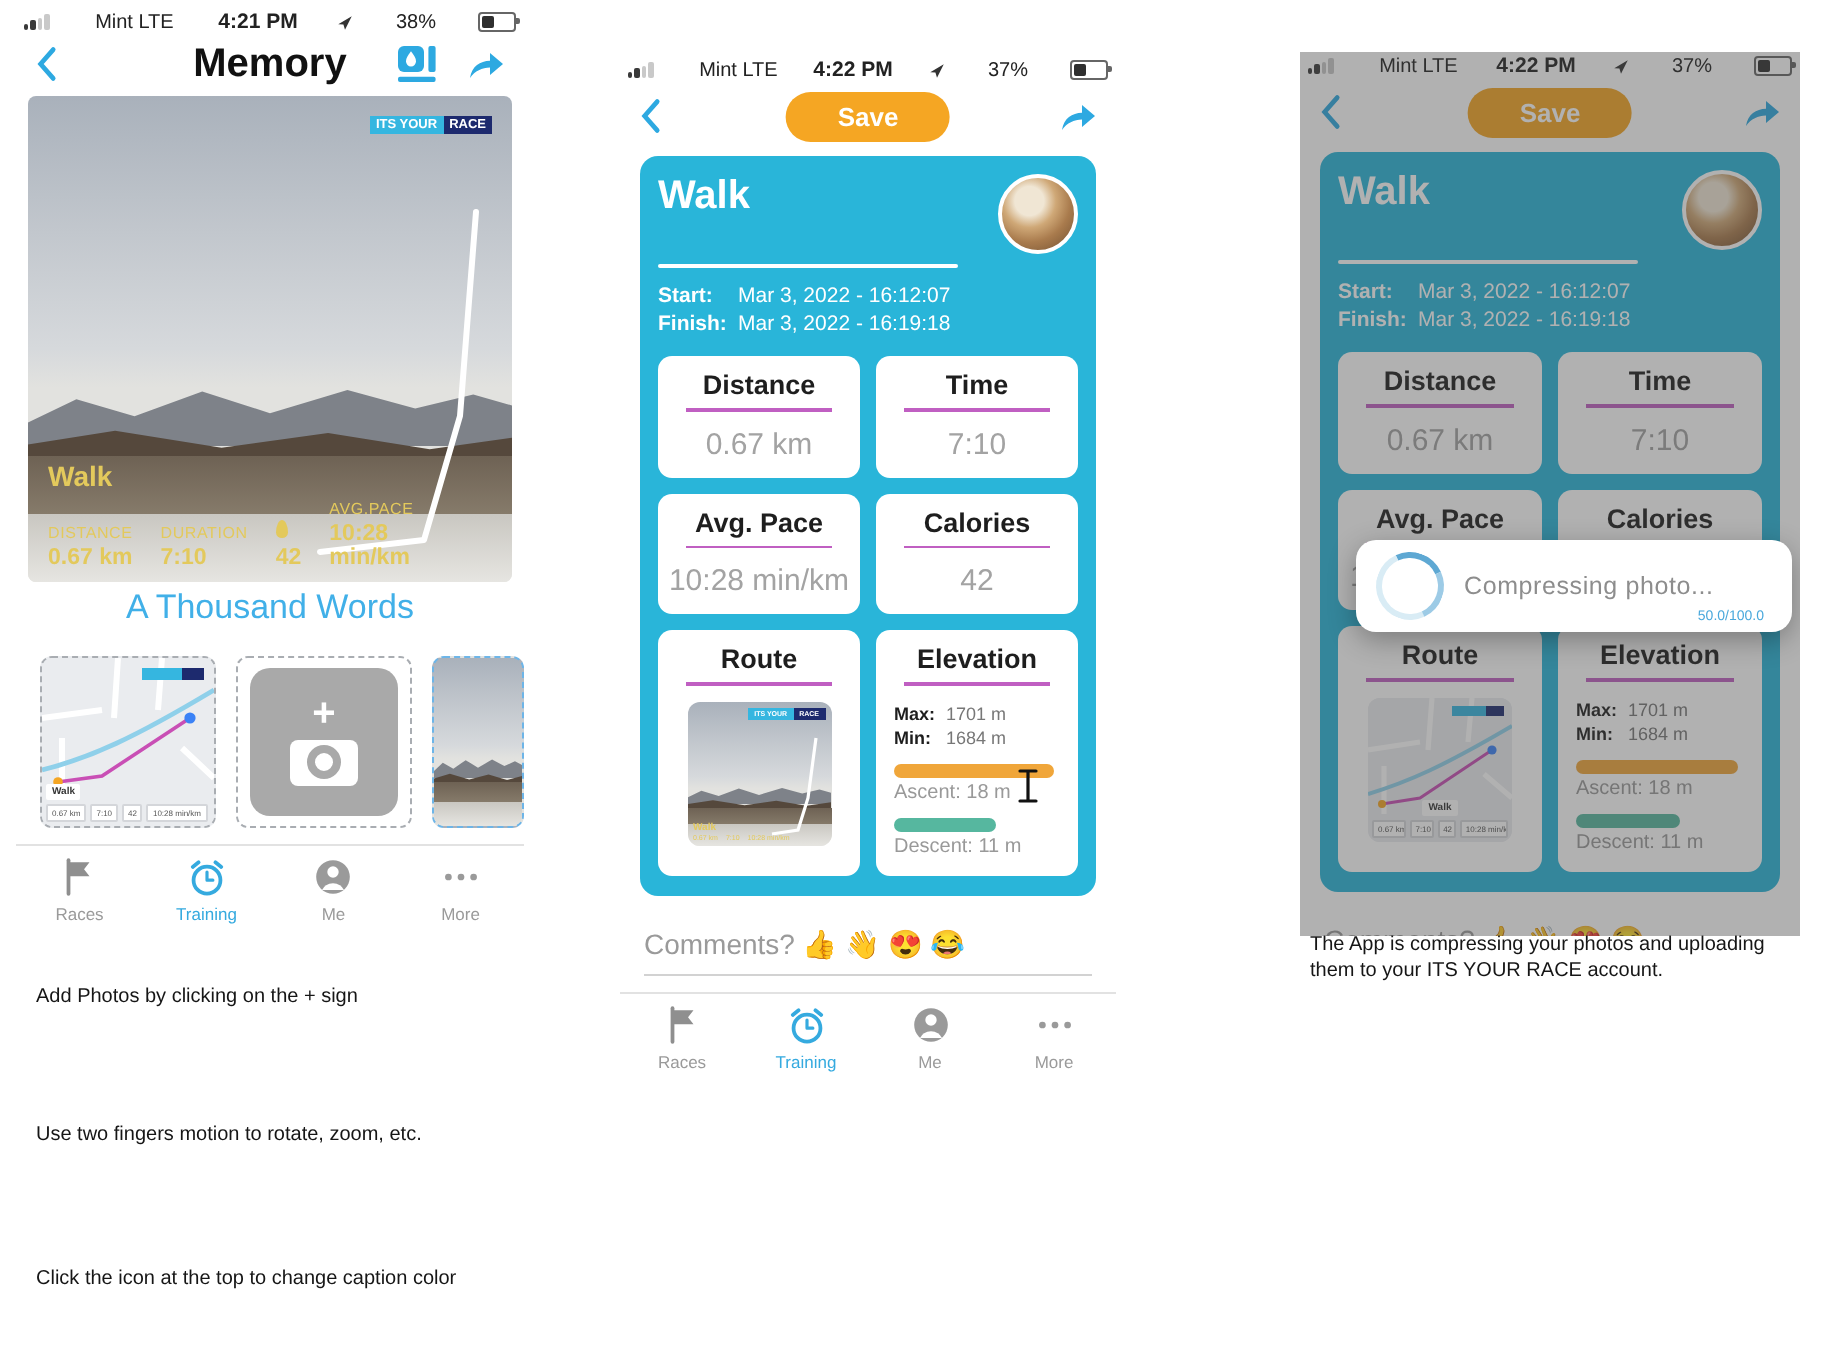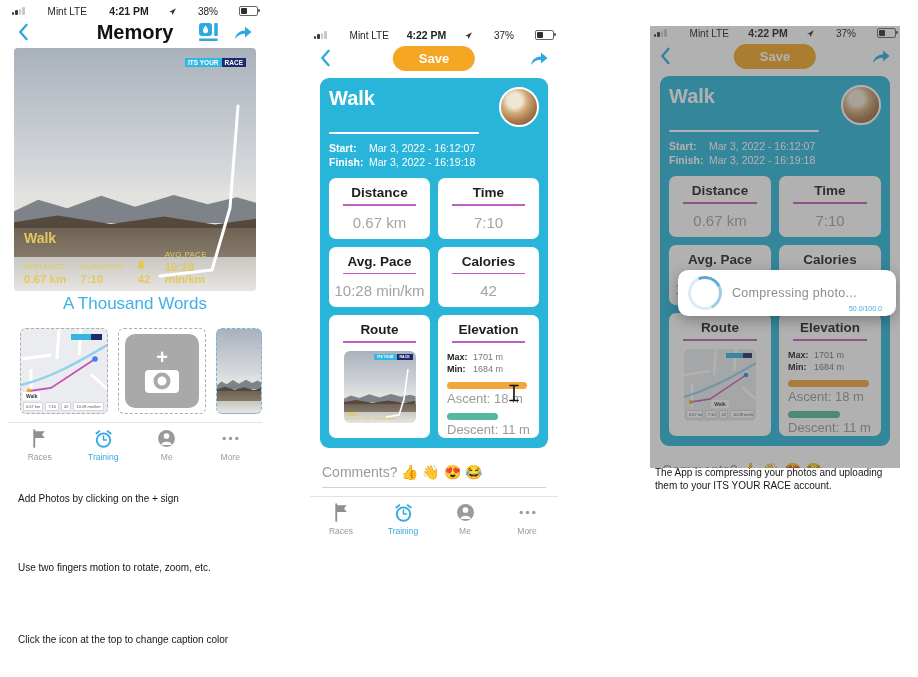--- a/index.html
+++ b/index.html
@@ -84,21 +84,21 @@
   .stat-rule{width:80%;height:1.5px;background:#c05fc2;margin:4px auto 8px auto;}
   .stat-value{font-size:15px;color:#a3a3a3;}
   .tall{height:108px;}
   .route-thumb{margin:2px auto 0 auto;width:72px;height:72px;border-radius:6px;}
   .elev-body{text-align:left;padding:0 4px;}
   .elev-row{font-size:9px;line-height:12px;color:#777;}
   .elev-row b{display:inline-block;width:26px;color:#1e1e1e;font-weight:bold;}
   .bar{height:7px;border-radius:4px;margin-top:7px;}
   .bar.orange{width:96%;background:#f0a63a;}
   .bar.teal{width:62%;background:#56b79f;}
-  .bar-label{font-size:13px;color:#999;margin-top:2px;}
+  .bar-label{font-size:10px;color:#999;margin-top:2px;}
   .comments{margin:16px 12px 0 12px;font-size:14px;color:#9a9a9a;padding-bottom:7px;border-bottom:1px solid #d2d2d2;cursor:text;}
   
   .dim-overlay{position:absolute;inset:0;background:rgba(70,70,70,0.42);z-index:5;}
   .compress-dialog{position:absolute;left:28px;top:206px;width:198px;height:46px;background:#fff;border-radius:10px;z-index:6;
     box-shadow:0 4px 14px rgba(0,0,0,.3);display:flex;align-items:center;padding:0 10px;gap:10px;margin-top:38px;}
   .spinner{width:28px;height:28px;border-radius:50%;border:3.5px solid #d9ecf5;border-top-color:#5ea8d3;border-right-color:#9dcbe6;transform:rotate(20deg);flex:none;}
   .compress-msg{font-size:12.5px;color:#8d8d8d;letter-spacing:.3px;}
   .compress-progress{position:absolute;right:14px;bottom:4px;font-size:7px;color:#49a8dc;}
   
   .caption{position:absolute;font-size:10px;color:#161616;line-height:1.32;}

